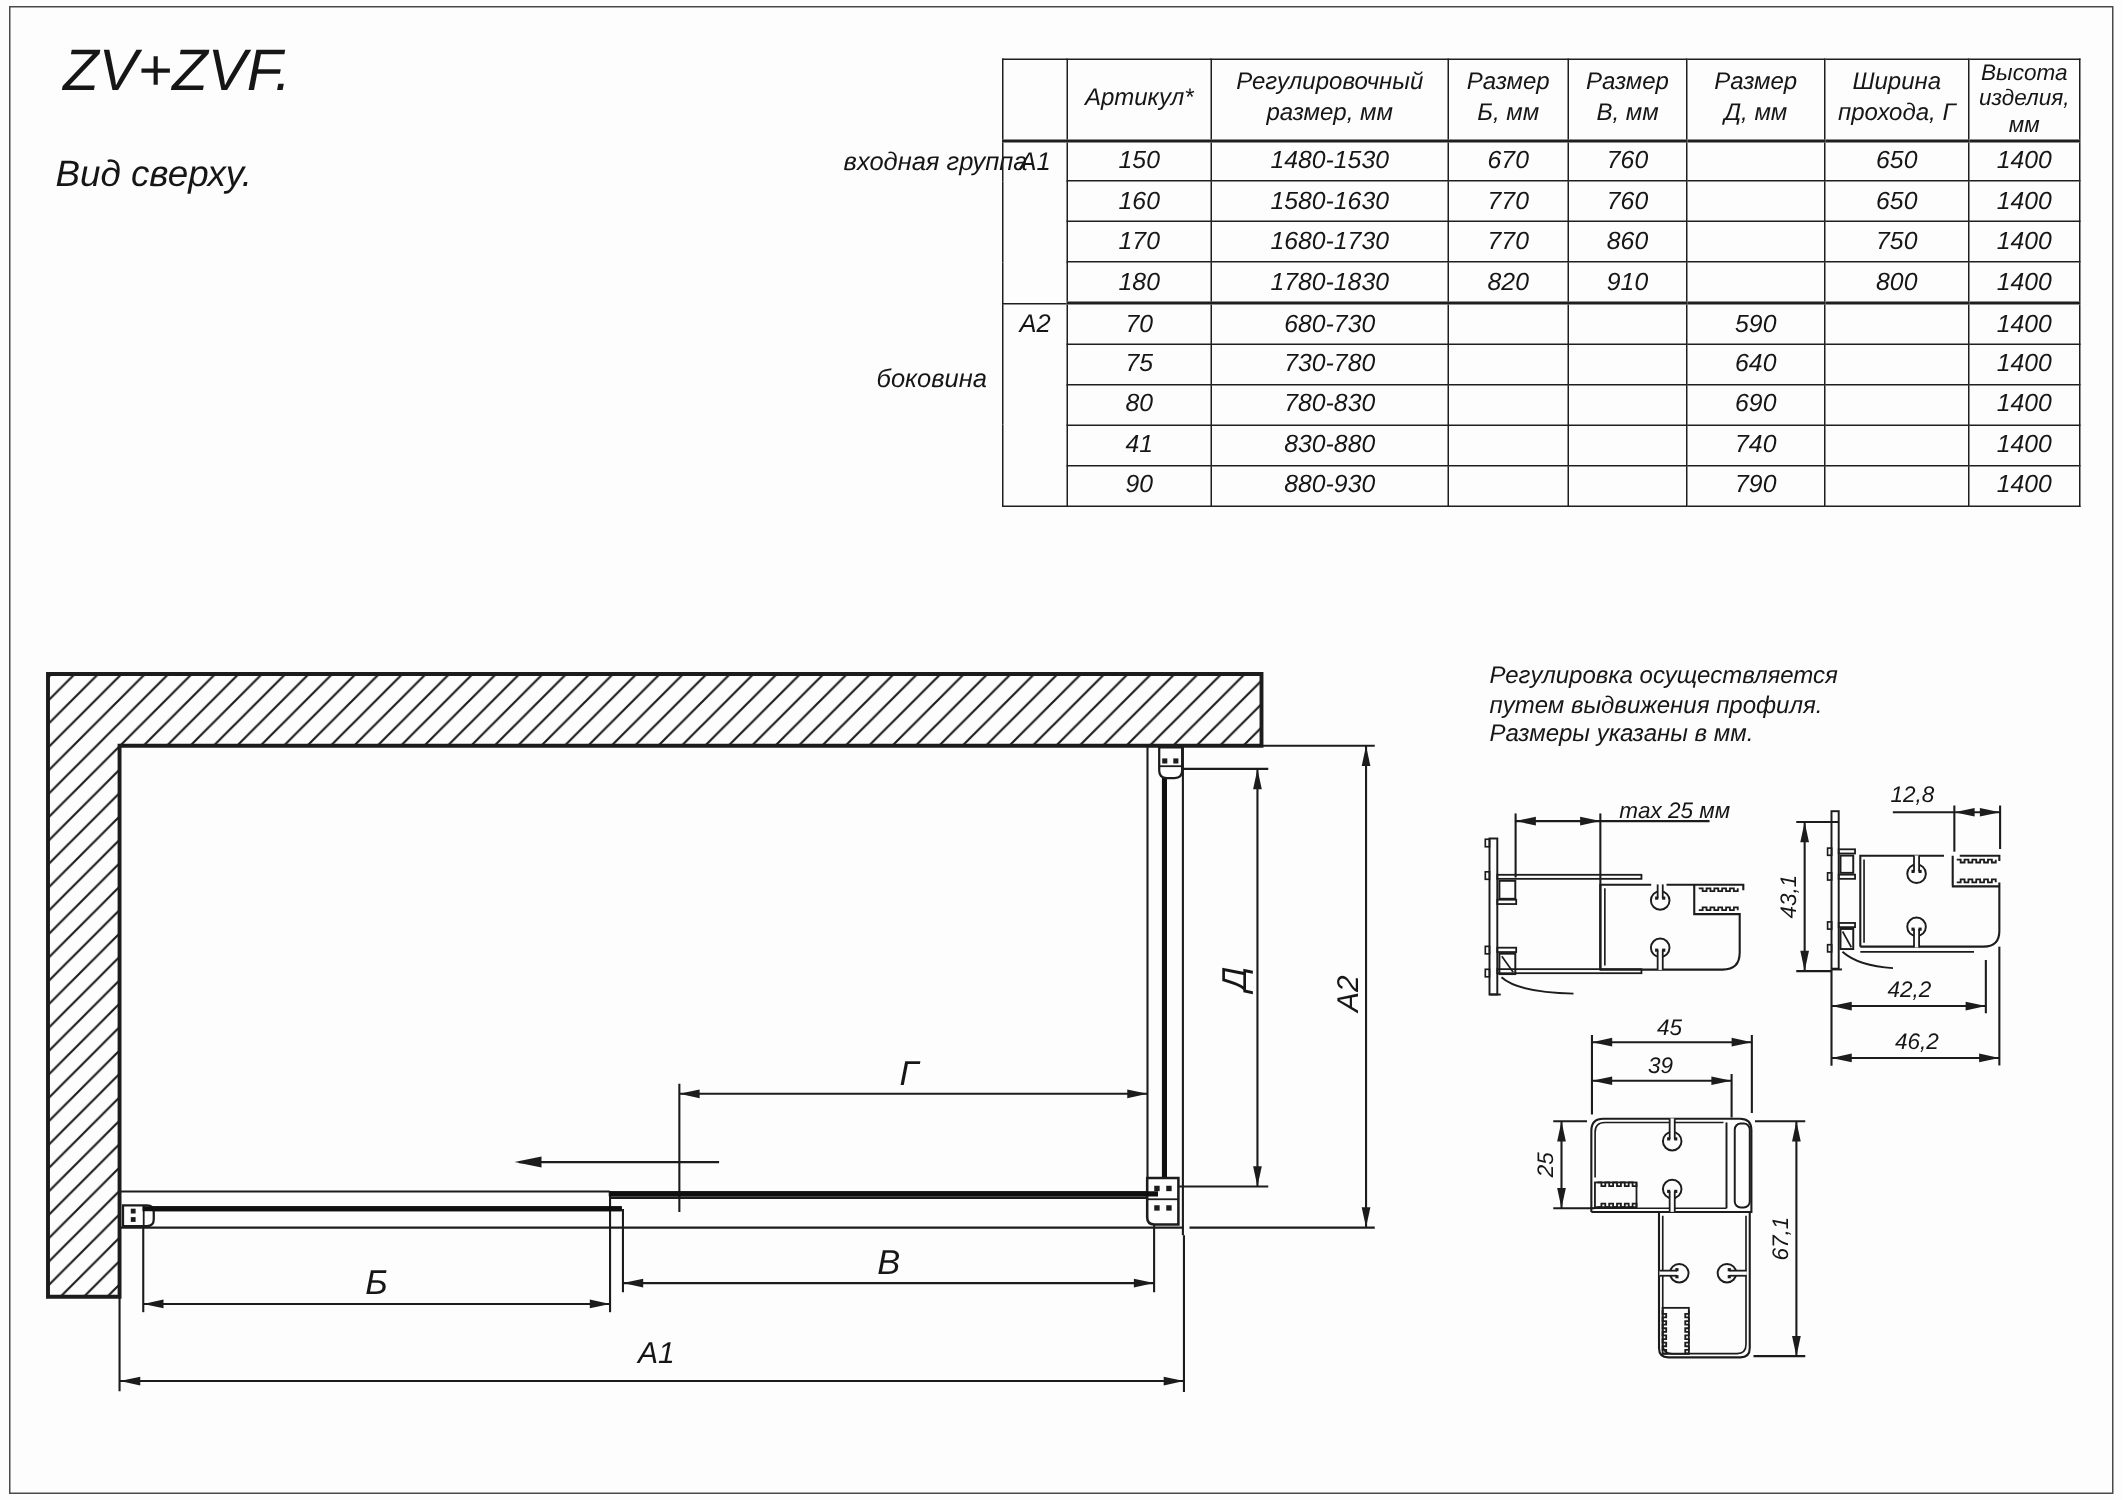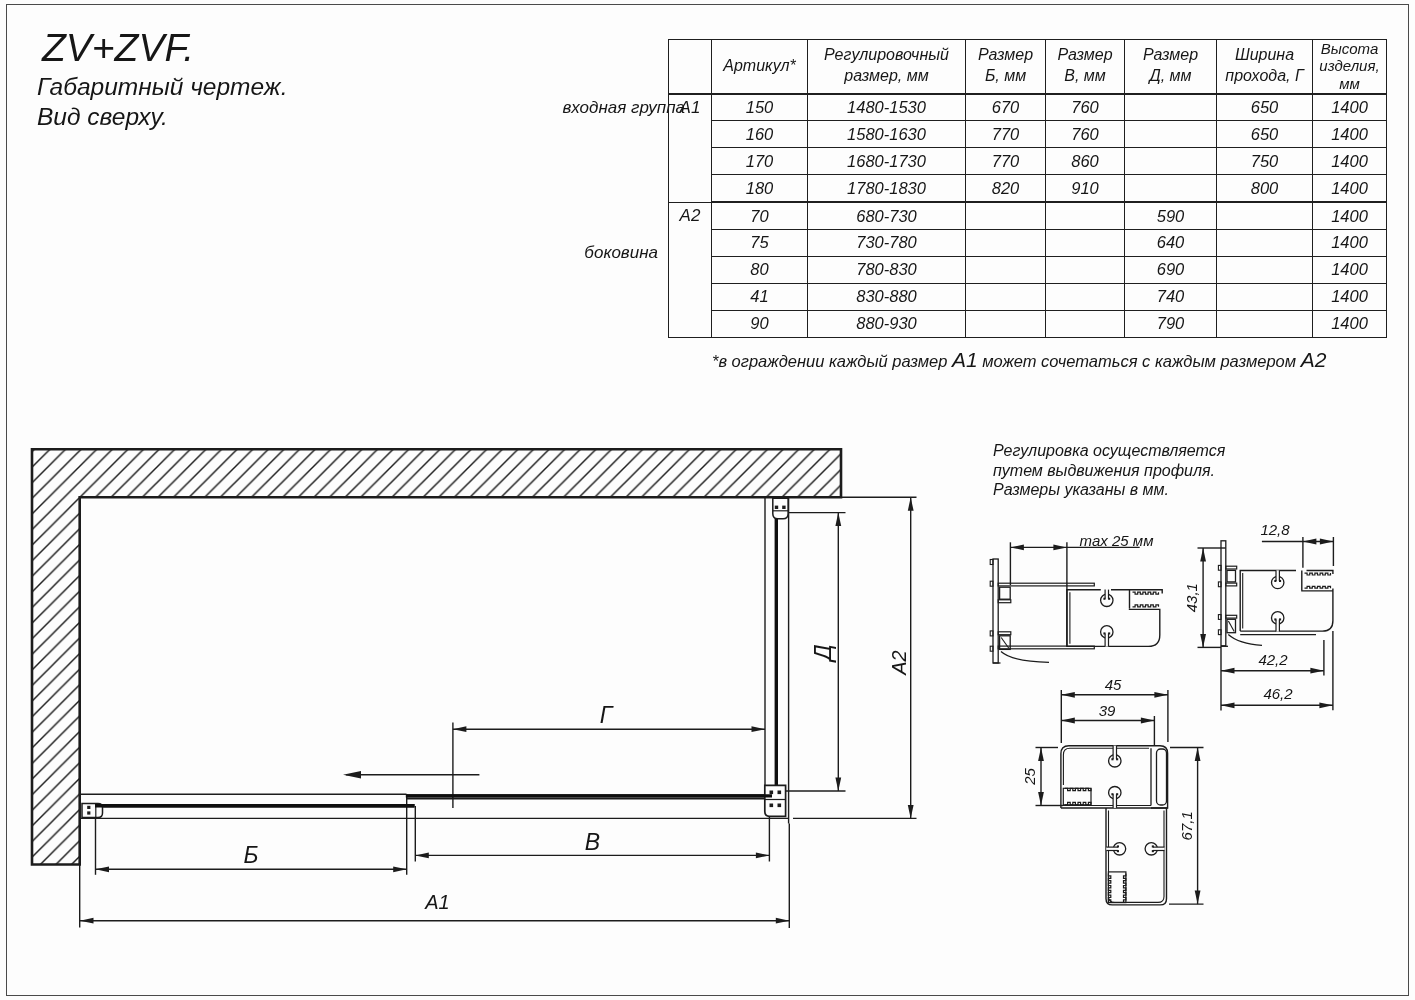--- a/index.html
+++ b/index.html
@@ -13,25 +13,23 @@
 tr.h td{font-size:16px;line-height:1.3;height:53px;}
 td.hv{line-height:17.3px !important;margin-top:20px;}
 tr.d td{height:25.9px;}
 td.g{font-size:17px;vertical-align:top;line-height:26px;}
 tr.h td{border-bottom:2.8px solid #1f1f1f;}
 tr.sep td{border-bottom:2.8px solid #1f1f1f;}
 </style></head><body>
 <div id="page">
 <div id="brd"></div>
 <div class="t" style="left:42px;top:27.6px;font-size:39px;">ZV+ZVF.</div>
-<div class="t" style="left:37px;top:74.5px;font-size:24.5px;">Габаритный чертеж.</div>
 <div class="t" style="left:37px;top:105px;font-size:24.5px;text-align:center;">Вид сверху.</div>
 <div class="t" style="right:730px;top:99px;font-size:17px;">входная группа</div>
 <div class="t" style="right:757px;top:212.5px;font-size:17px;margin-top:31px;">боковина</div>
-<div class="t" style="left:712px;top:349px;font-size:16.5px;">*в ограждении каждый размер <span style="font-size:21px;">А1</span> может сочетаться с каждым размером <span style="font-size:21px;">А2</span></div>
 <div class="t" style="left:993px;top:441px;font-size:16px;line-height:19.7px;">Регулировка осуществляется<br>путем выдвижения профиля.<br>Размеры указаны в мм.</div>
 <table border="0">
 <colgroup>
         <col style="width:43px">
         <col style="width:96px">
         <col style="width:158px">
         <col style="width:80px">
         <col style="width:79px">
         <col style="width:92px">
         <col style="width:96px">

